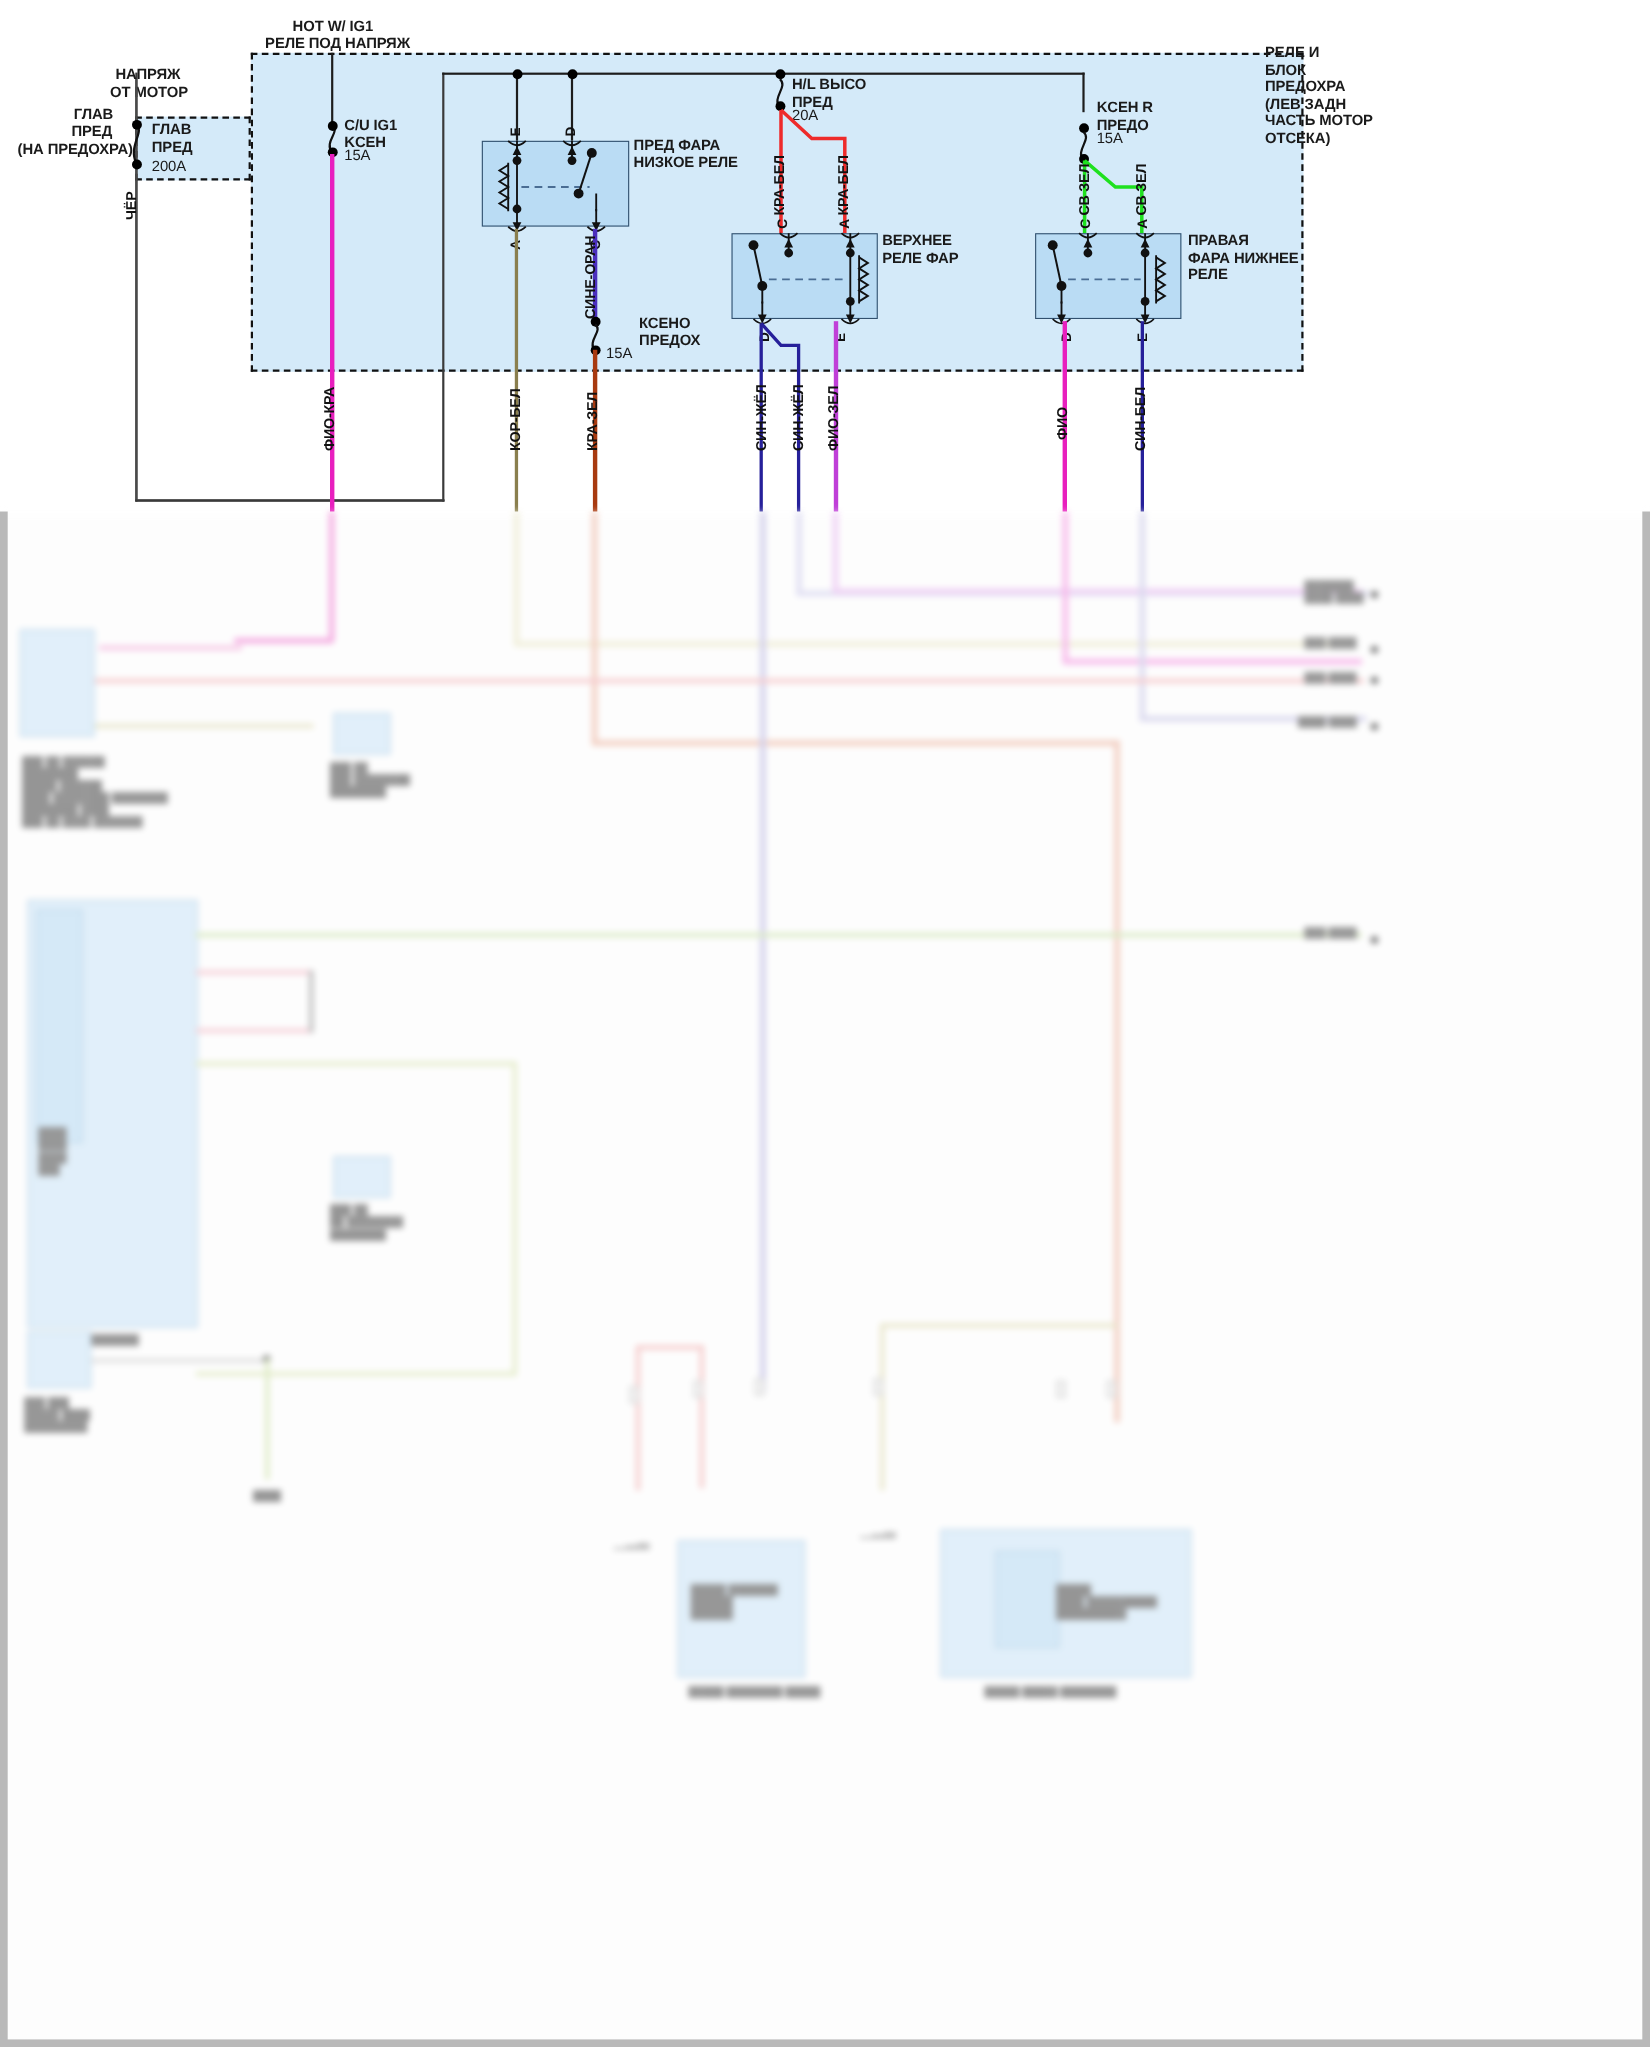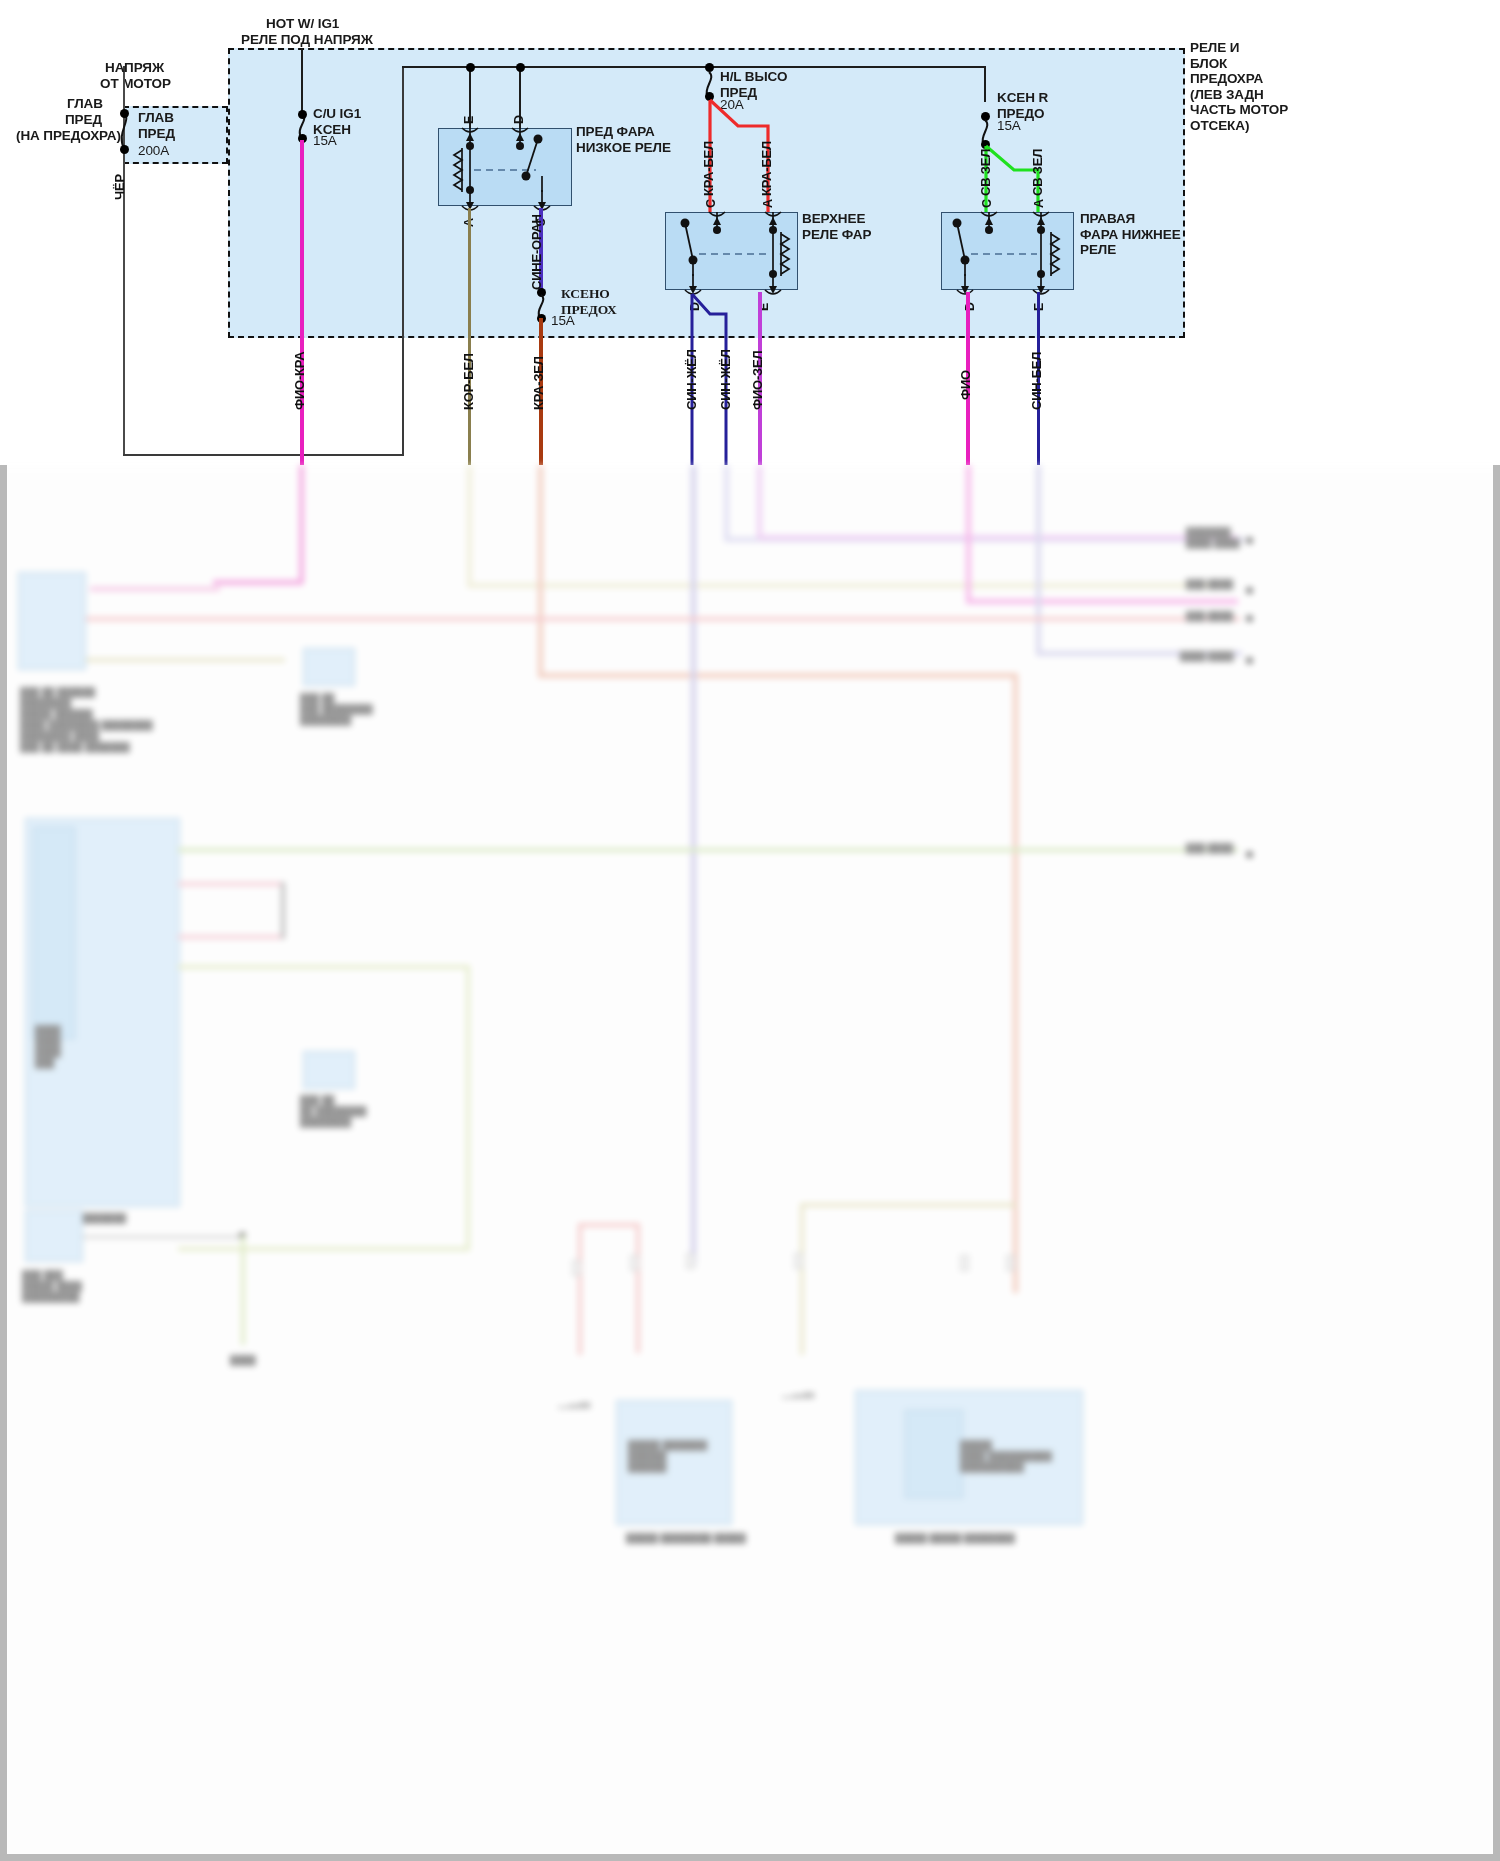--- a/index.html
+++ b/index.html
@@ -147,21 +147,21 @@
   <div class="lbl" style="left:266px; top:16px;">HOT W/ IG1</div>
   <div class="lbl" style="left:241px; top:32px;text-align:right;">РЕЛЕ ПОД НАПРЯЖ</div>
 
   <div class="lbl" style="left:105px; top:60px;">НАПРЯЖ</div>
   <div class="lbl" style="left:100px; top:76px;">ОТ МОТОР</div>
 
   <div class="lbl" style="left:67px; top:96px;">ГЛАВ</div>
   <div class="lbl" style="left:65px; top:112px;">ПРЕД</div>
   <div class="lbl" style="left:16px; top:128px;">(НА ПРЕДОХРА)</div>
 
-  <div class="lbl" style="left:1190px; top:40px;">РЕЛЕ И
+  <div class="lbl" style="left:1150px; top:40px;">РЕЛЕ И
 БЛОК
 ПРЕДОХРА
 (ЛЕВ ЗАДН
 ЧАСТЬ МОТОР
 ОТСЕКА)</div>
 
   <div class="wire" style="left:123px; top:72px; width:2px; height:382px; background:#4a4a4a;"></div>
   <div class="vlbl" style="left:112px; top:200px;">ЧЁР</div>
 
   <svg class="fuse" style="left:116px; top:110px;" width="18" height="42" viewBox="0 0 18 42">
@@ -256,21 +256,21 @@
   <div class="wire" style="left:468px; top:208px; width:3.4px; height:257px; background:#8a7f4e;"></div>
   <div class="vlbl" style="left:461px; top:410px;">КОР-БЕЛ</div>
 
   <div class="wire" style="left:539px; top:208px; width:4px; height:85px; background:#4b2fbe;"></div>
   <div class="vlbl" style="left:529px; top:290px;">СИНЕ-ОРАН</div>
   <div class="dot" style="left:541px; top:292px;"></div>
   <svg class="fuse" style="left:533px; top:293px;" width="18" height="30" viewBox="0 0 18 30">
     <path d="M8 2 C 16 8, 0 16, 8 27" stroke="#111" stroke-width="2" fill="none"></path>
   </svg>
   <div class="dot" style="left:541px; top:318px;"></div>
-  <div class="lbl" style="left:561px; top:286px;font-family:Liberation Serif, serif;">КСЕНО
+  <div class="lbl" style="left:581px; top:286px;">КСЕНО
 ПРЕДОХ</div>
   <div class="lbl thin" style="left:551px; top:313px;">15A</div>
 
   <div class="wire" style="left:539px; top:318px; width:3.6px; height:147px; background:#a83a10;"></div>
   <div class="vlbl" style="left:531px; top:410px;">КРА-ЗЕЛ</div>
 
   <svg style="position:absolute; left:690px; top:96px;" width="110" height="120" viewBox="0 0 110 120">
     <path d="M20 4 L20 116" stroke="#ee2b2b" stroke-width="3.2" fill="none"></path>
     <path d="M20 4 L48 30 L78 30 L78 116" stroke="#ee2b2b" stroke-width="3.2" fill="none"></path>
   </svg>

